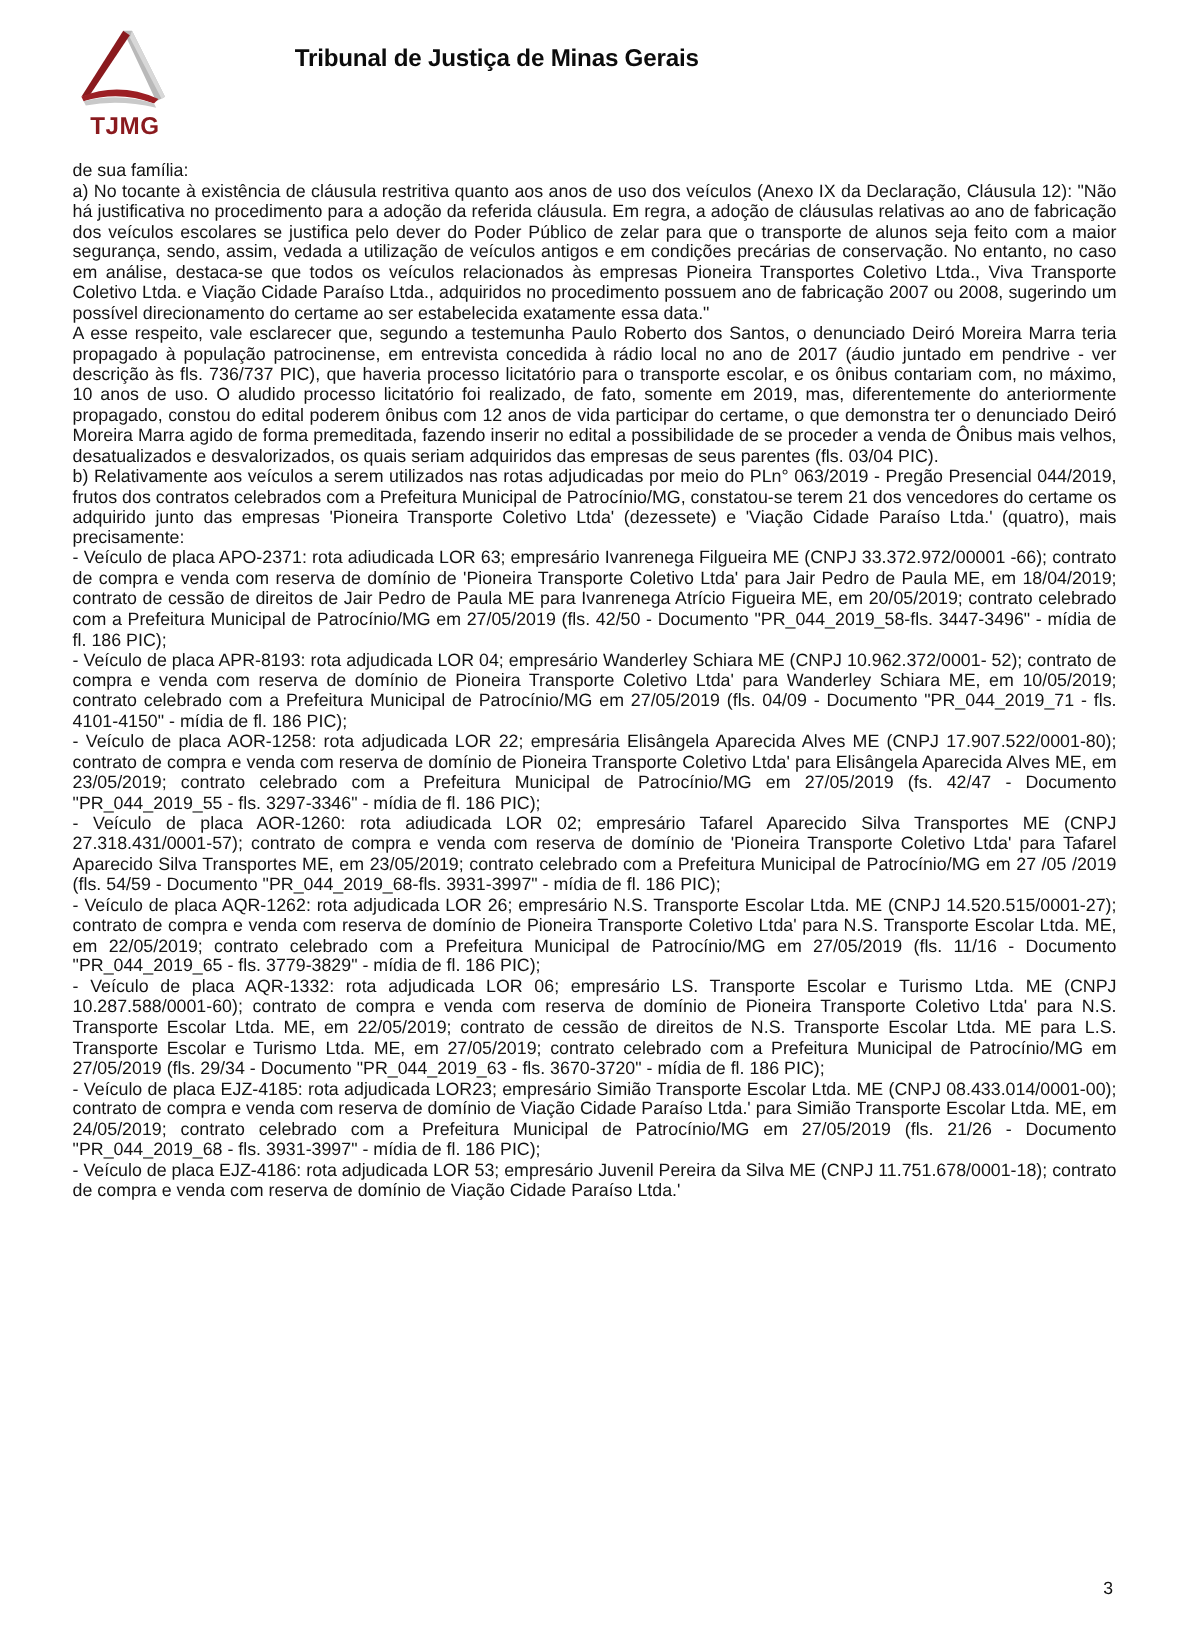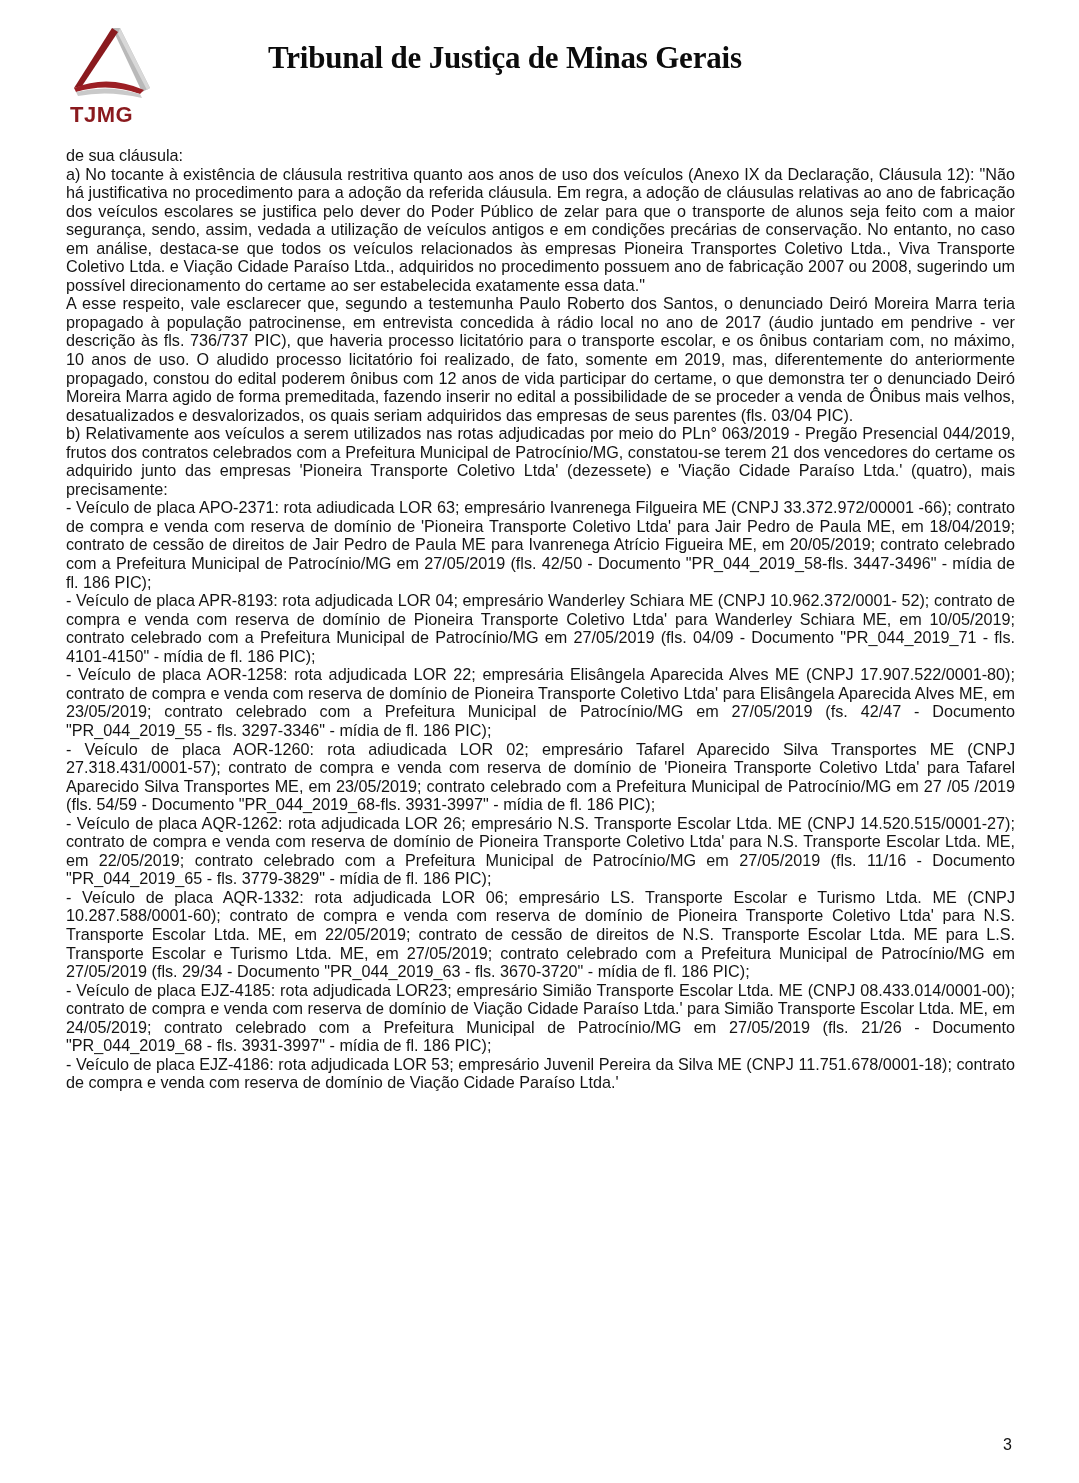--- a/index.html
+++ b/index.html
@@ -29,35 +29,35 @@
       width: 96px;
       height: 100px;
     }
     .logo svg {
       position: absolute;
       left: 6px;
       top: 0;
     }
     .logo-text {
       position: absolute;
-      left: 8px;
+      left: 20px;
       top: 76px;
       font-family: "Liberation Sans", sans-serif;
       font-weight: bold;
       font-size: 22px;
       color: #8a1a1e;
       letter-spacing: 0.5px;
     }
     .court-title {
       position: absolute;
       left: 268px;
       top: 40px;
-      font-family: Liberation Serif, serif;
+      font-family: Liberation Sans, sans-serif;
       font-weight: bold;
-      font-size: 31px;
+      font-size: 22px;
       color: #0c0c0c;
       letter-spacing: -0.2px;
     }
     .body-text {
       position: absolute;
       left: 66px;
       top: 146px;
       width: 949px;
       font-size: 16.2px;
       line-height: 18.55px;
@@ -91,21 +91,21 @@
       <path d="M6,62 Q40,48 76,64 L72,68 Q40,56 8,66 Z" fill="#9c1f24"></path>
 
       <path d="M8,66 Q40,58 72,68 L74,72 Q40,64 10,70 Z" fill="#c9c9c9"></path>
     </svg>
     <span class="logo-text">TJMG</span>
   </div>
   <div class="court-title">Tribunal de Justiça de Minas Gerais</div>
 </div>
 
 <div class="body-text">
-  <p>de sua cláusula:</p>
+  <p>de sua família:</p>
   <p>a) No tocante à existência de cláusula restritiva quanto aos anos de uso dos veículos (Anexo IX da Declaração, Cláusula 12): "Não há justificativa no procedimento para a adoção da referida cláusula. Em regra, a adoção de cláusulas relativas ao ano de fabricação dos veículos escolares se justifica pelo dever do Poder Público de zelar para que o transporte de alunos seja feito com a maior segurança, sendo, assim, vedada a utilização de veículos antigos e em condições precárias de conservação. No entanto, no caso em análise, destaca-se que todos os veículos relacionados às empresas Pioneira Transportes Coletivo Ltda., Viva Transporte Coletivo Ltda. e Viação Cidade Paraíso Ltda., adquiridos no procedimento possuem ano de fabricação 2007 ou 2008, sugerindo um possível direcionamento do certame ao ser estabelecida exatamente essa data."</p>
   <p>A esse respeito, vale esclarecer que, segundo a testemunha Paulo Roberto dos Santos, o denunciado Deiró Moreira Marra teria propagado à população patrocinense, em entrevista concedida à rádio local no ano de 2017 (áudio juntado em pendrive - ver descrição às fls. 736/737 PIC), que haveria processo licitatório para o transporte escolar, e os ônibus contariam com, no máximo, 10 anos de uso. O aludido processo licitatório foi realizado, de fato, somente em 2019, mas, diferentemente do anteriormente propagado, constou do edital poderem ônibus com 12 anos de vida participar do certame, o que demonstra ter o denunciado Deiró Moreira Marra agido de forma premeditada, fazendo inserir no edital a possibilidade de se proceder a venda de Ônibus mais velhos, desatualizados e desvalorizados, os quais seriam adquiridos das empresas de seus parentes (fls. 03/04 PIC).</p>
   <p>b) Relativamente aos veículos a serem utilizados nas rotas adjudicadas por meio do PLn° 063/2019 - Pregão Presencial 044/2019, frutos dos contratos celebrados com a Prefeitura Municipal de Patrocínio/MG, constatou-se terem 21 dos vencedores do certame os adquirido junto das empresas 'Pioneira Transporte Coletivo Ltda' (dezessete) e 'Viação Cidade Paraíso Ltda.' (quatro), mais precisamente:</p>
   <p>- Veículo de placa APO-2371: rota adiudicada LOR 63; empresário Ivanrenega Filgueira ME (CNPJ 33.372.972/00001 -66); contrato de compra e venda com reserva de domínio de 'Pioneira Transporte Coletivo Ltda' para Jair Pedro de Paula ME, em 18/04/2019; contrato de cessão de direitos de Jair Pedro de Paula ME para Ivanrenega Atrício Figueira ME, em 20/05/2019; contrato celebrado com a Prefeitura Municipal de Patrocínio/MG em 27/05/2019 (fls. 42/50 - Documento "PR_044_2019_58-fls. 3447-3496" - mídia de fl. 186 PIC);</p>
   <p>- Veículo de placa APR-8193: rota adjudicada LOR 04; empresário Wanderley Schiara ME (CNPJ 10.962.372/0001- 52); contrato de compra e venda com reserva de domínio de Pioneira Transporte Coletivo Ltda' para Wanderley Schiara ME, em 10/05/2019; contrato celebrado com a Prefeitura Municipal de Patrocínio/MG em 27/05/2019 (fls. 04/09 - Documento "PR_044_2019_71 - fls. 4101-4150" - mídia de fl. 186 PIC);</p>
   <p>- Veículo de placa AOR-1258: rota adjudicada LOR 22; empresária Elisângela Aparecida Alves ME (CNPJ 17.907.522/0001-80); contrato de compra e venda com reserva de domínio de Pioneira Transporte Coletivo Ltda' para Elisângela Aparecida Alves ME, em 23/05/2019; contrato celebrado com a Prefeitura Municipal de Patrocínio/MG em 27/05/2019 (fs. 42/47 - Documento "PR_044_2019_55 - fls. 3297-3346" - mídia de fl. 186 PIC);</p>
   <p>- Veículo de placa AOR-1260: rota adiudicada LOR 02; empresário Tafarel Aparecido Silva Transportes ME (CNPJ 27.318.431/0001-57); contrato de compra e venda com reserva de domínio de 'Pioneira Transporte Coletivo Ltda' para Tafarel Aparecido Silva Transportes ME, em 23/05/2019; contrato celebrado com a Prefeitura Municipal de Patrocínio/MG em 27 /05 /2019 (fls. 54/59 - Documento "PR_044_2019_68-fls. 3931-3997" - mídia de fl. 186 PIC);</p>
   <p>- Veículo de placa AQR-1262: rota adjudicada LOR 26; empresário N.S. Transporte Escolar Ltda. ME (CNPJ 14.520.515/0001-27); contrato de compra e venda com reserva de domínio de Pioneira Transporte Coletivo Ltda' para N.S. Transporte Escolar Ltda. ME, em 22/05/2019; contrato celebrado com a Prefeitura Municipal de Patrocínio/MG em 27/05/2019 (fls. 11/16 - Documento "PR_044_2019_65 - fls. 3779-3829" - mídia de fl. 186 PIC);</p>
   <p>- Veículo de placa AQR-1332: rota adjudicada LOR 06; empresário LS. Transporte Escolar e Turismo Ltda. ME (CNPJ 10.287.588/0001-60); contrato de compra e venda com reserva de domínio de Pioneira Transporte Coletivo Ltda' para N.S. Transporte Escolar Ltda. ME, em 22/05/2019; contrato de cessão de direitos de N.S. Transporte Escolar Ltda. ME para L.S. Transporte Escolar e Turismo Ltda. ME, em 27/05/2019; contrato celebrado com a Prefeitura Municipal de Patrocínio/MG em 27/05/2019 (fls. 29/34 - Documento "PR_044_2019_63 - fls. 3670-3720" - mídia de fl. 186 PIC);</p>
   <p>- Veículo de placa EJZ-4185: rota adjudicada LOR23; empresário Simião Transporte Escolar Ltda. ME (CNPJ 08.433.014/0001-00); contrato de compra e venda com reserva de domínio de Viação Cidade Paraíso Ltda.' para Simião Transporte Escolar Ltda. ME, em 24/05/2019; contrato celebrado com a Prefeitura Municipal de Patrocínio/MG em 27/05/2019 (fls. 21/26 - Documento "PR_044_2019_68 - fls. 3931-3997" - mídia de fl. 186 PIC);</p>

